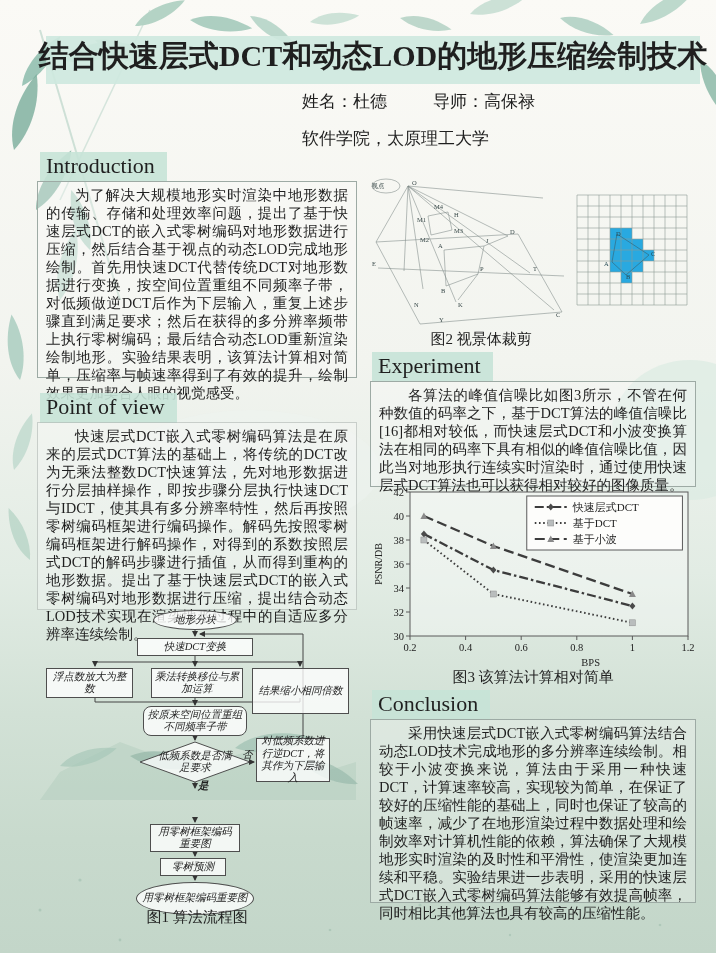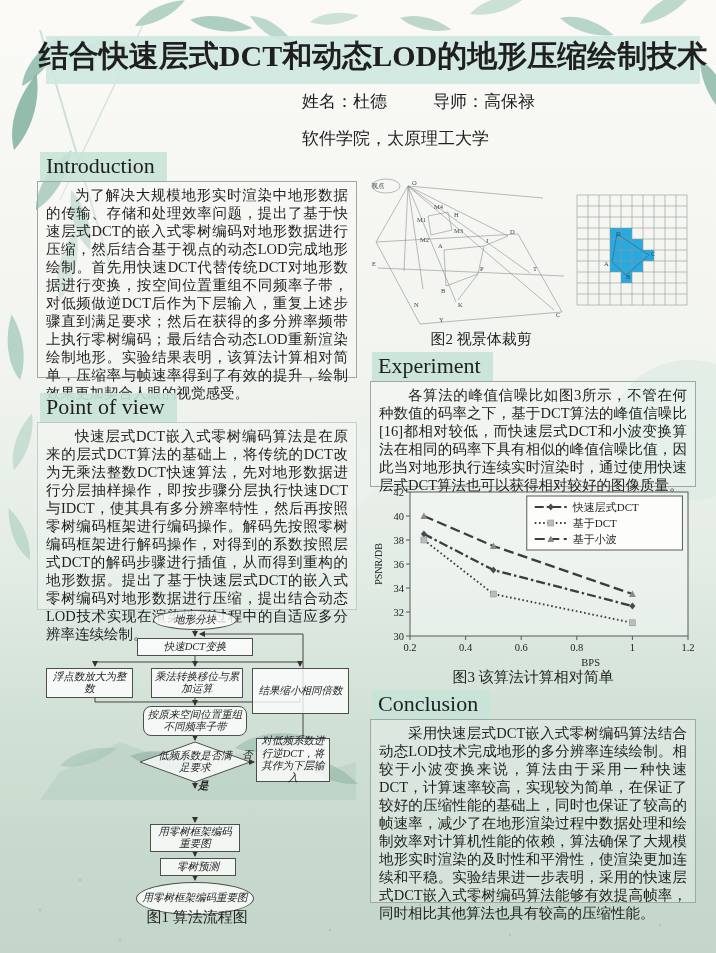--- a/index.html
+++ b/index.html
@@ -303,18 +303,18 @@
     <div class="fn" style="left:99px;top:28px;width:116px;height:18px;">快速DCT变换</div>
     <div class="fn" style="left:8px;top:58px;width:87px;height:30px;">浮点数放大为整数</div>
     <div class="fn" style="left:113px;top:58px;width:92px;height:30px;">乘法转换移位与累加运算</div>
     <div class="fn" style="left:214px;top:58px;width:97px;height:46px;">结果缩小相同倍数</div>
     <div class="fn" style="left:105px;top:96px;width:104px;height:30px;border-radius:8px;">按原来空间位置重组不同频率子带</div>
     <div class="fn bare" style="left:117px;top:138px;width:80px;height:28px;">低频系数是否满足要求</div>
     <div class="fn" style="left:218px;top:128px;width:74px;height:44px;">对低频系数进行逆DCT，将其作为下层输入</div>
     <div class="blabel" style="left:204px;top:138px;">否</div>
     <div class="blabel" style="left:160px;top:169px;font-weight:bold;">是</div>
     <div class="fn" style="left:112px;top:214px;width:90px;height:28px;">用零树框架编码重要图</div>
-    <div class="fn" style="left:122px;top:248px;width:76px;height:18px;">零树预测</div>
+    <div class="fn" style="left:122px;top:248px;width:66px;height:18px;">零树预测</div>
     <div class="fn oval" style="left:98px;top:272px;width:118px;height:33px;">用零树框架编码重要图</div>
   </div>
   <div class="layer caption" style="left:37px;top:908px;width:320px;">图1 算法流程图</div>
 
 </div>
 
 </body></html>

